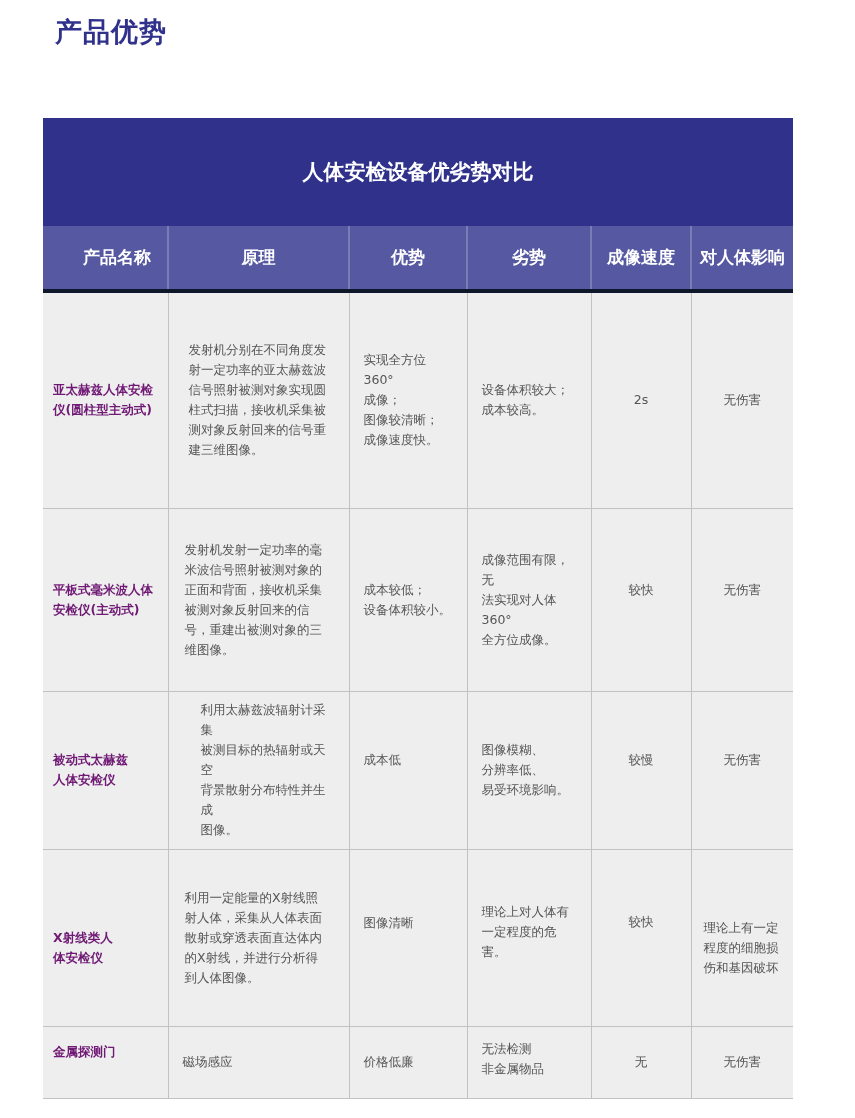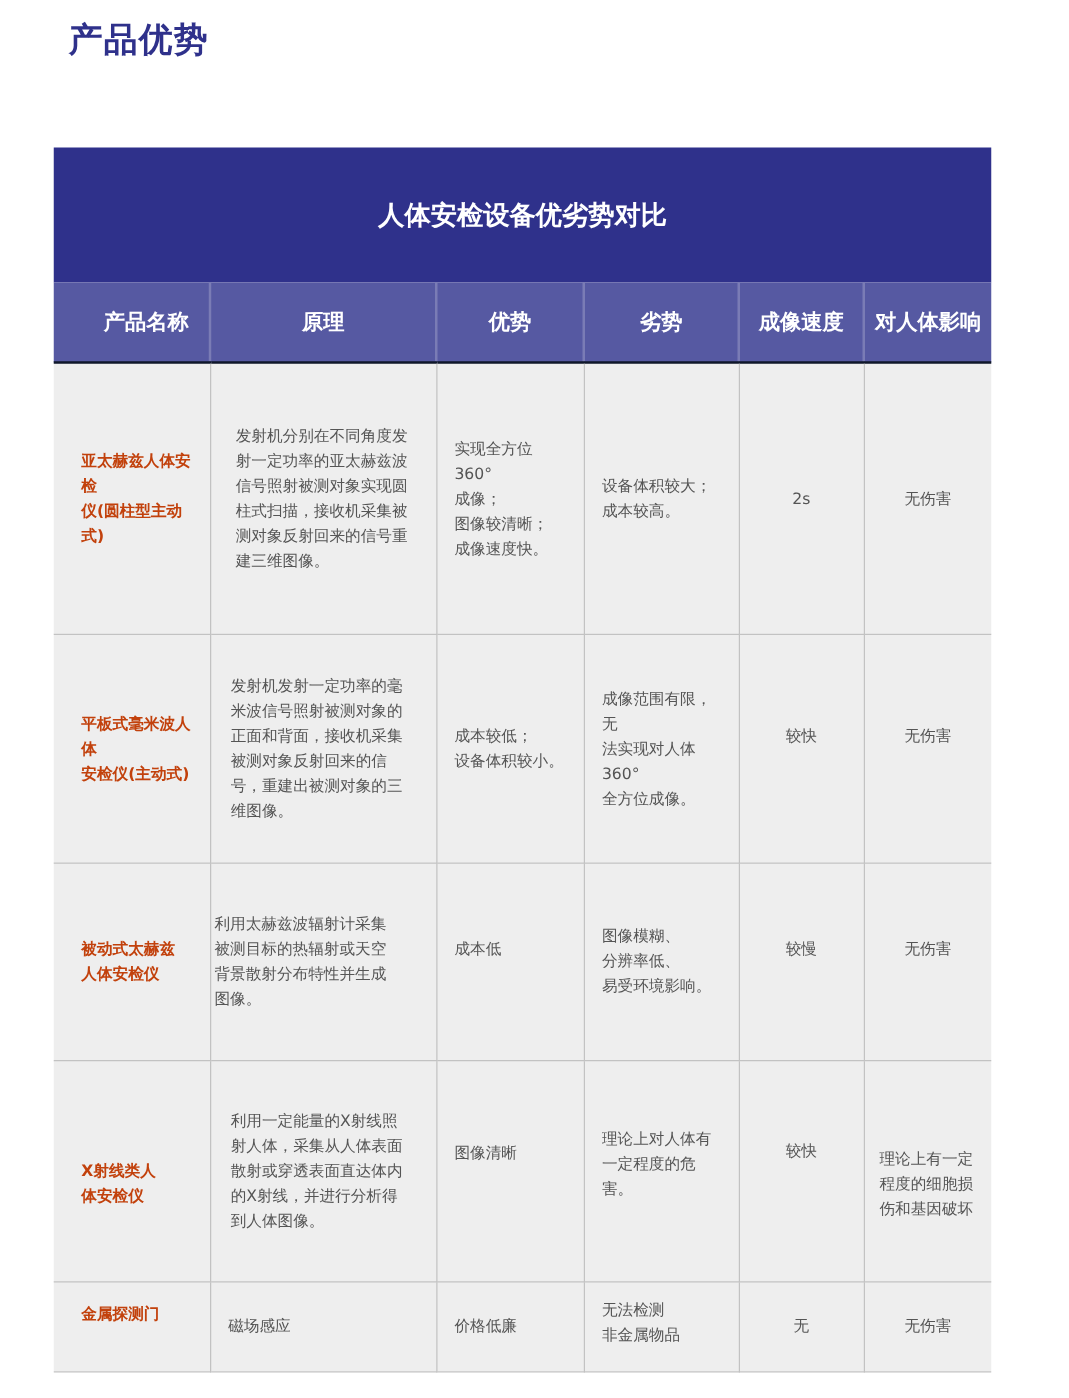--- a/index.html
+++ b/index.html
@@ -6,28 +6,28 @@
   body { width: 855px; height: 1118px; position: relative; overflow: hidden;
          font-family: "DejaVu Sans", "Liberation Sans", sans-serif; }
   .page-title { position: absolute; left: 43px; top: 2px; margin: 12px;
                 font-size: 27px; font-weight: bold; color: #2f318b; letter-spacing: 1px; }
   .table-wrap { position: absolute; left: 43px; top: 118px; width: 750px; }
   .table-caption { height: 108px; background: #2f318b; color: #ffffff;
                    display: flex; align-items: center; justify-content: center;
                    font-size: 21px; font-weight: bold; }
   table { border-collapse: collapse; width: 750px; table-layout: fixed; }
   th { background: #5659a2; color: #ffffff; font-size: 17px; font-weight: bold;
-       height: 63px; padding: 0; border-left: 2px solid #7a7cb5; border-bottom: 2px solid #0f172a; }
+       height: 63px; padding: 0; border-left: 2px solid #7a7cb5; border-bottom: 4px solid #0f172a; }
   th:first-child { border-left: none; }
   td { background: #eeeeee; color: #555555; font-size: 12.5px; line-height: 20px;
        border: 1.5px solid #c2c2c2; border-top: 1.5px solid #c8c8c8; padding: 0 14px;
        vertical-align: middle; }
   td:first-child { border-left: none; }
   td:last-child { border-right: none; }
-  td.name { font-weight: bold; color: #c2410c; padding-left: 22px; }
+  td.name { font-weight: bold; color: #701a75; padding-left: 10px; }
   td.center { text-align: center; margin-left: 45px; }
   .cell-text { white-space: pre-line; display: block; }
   th.c-name { text-align: right; padding-right: 16px; }
 </style>
 </head>
 <body>
 
 <h1 class="page-title">产品优势</h1>
 
 <div class="table-wrap">
@@ -109,21 +109,21 @@
           </td>
         <td class="center" style="padding-bottom:20px">
             <span class="cell-text">无伤害</span>
           </td>
       </tr>
       <tr style="height:158px">
         <td class="name">
             <span class="cell-text">被动式太赫兹
 人体安检仪</span>
           </td>
-        <td style="padding-left:3px">
+        <td style="padding-left:32px">
             <span class="cell-text">利用太赫兹波辐射计采集
 被测目标的热辐射或天空
 背景散射分布特性并生成
 图像。</span>
           </td>
         <td style="padding-bottom:20px">
             <span class="cell-text">成本低</span>
           </td>
         <td>
             <span class="cell-text">图像模糊、

